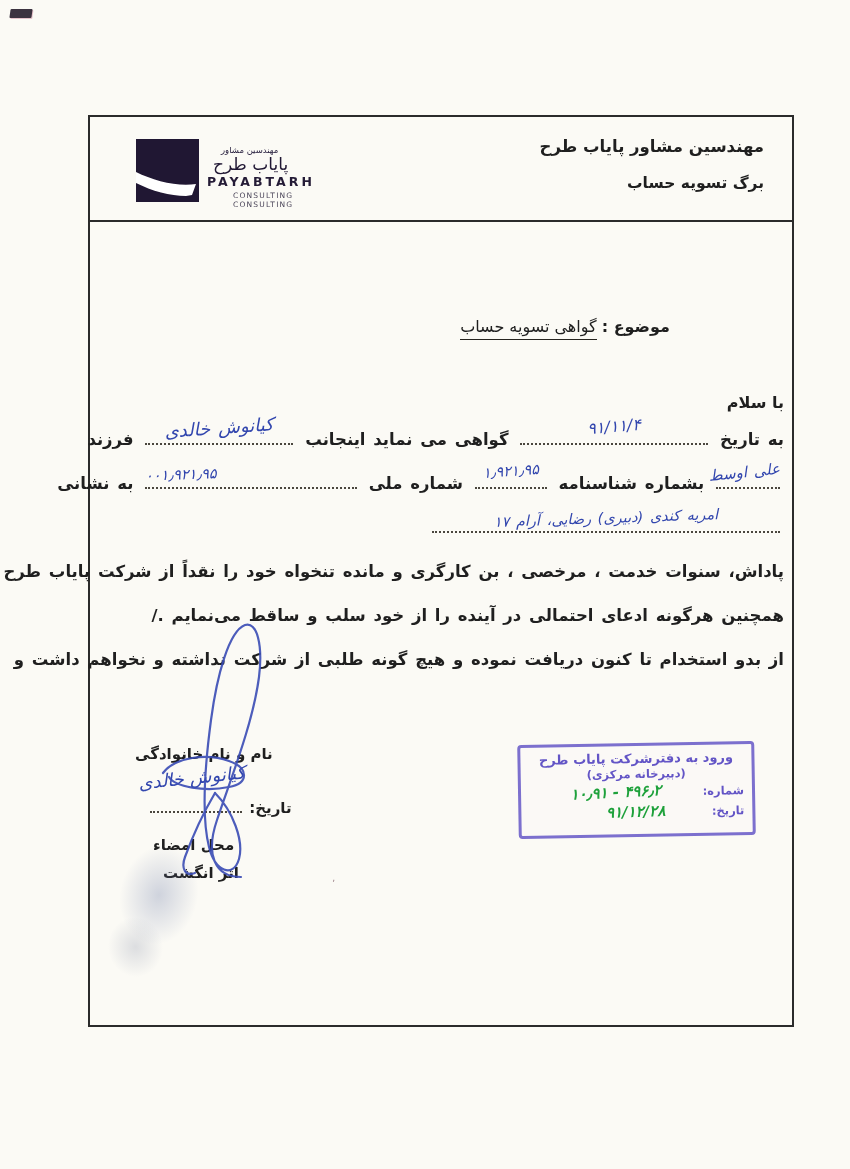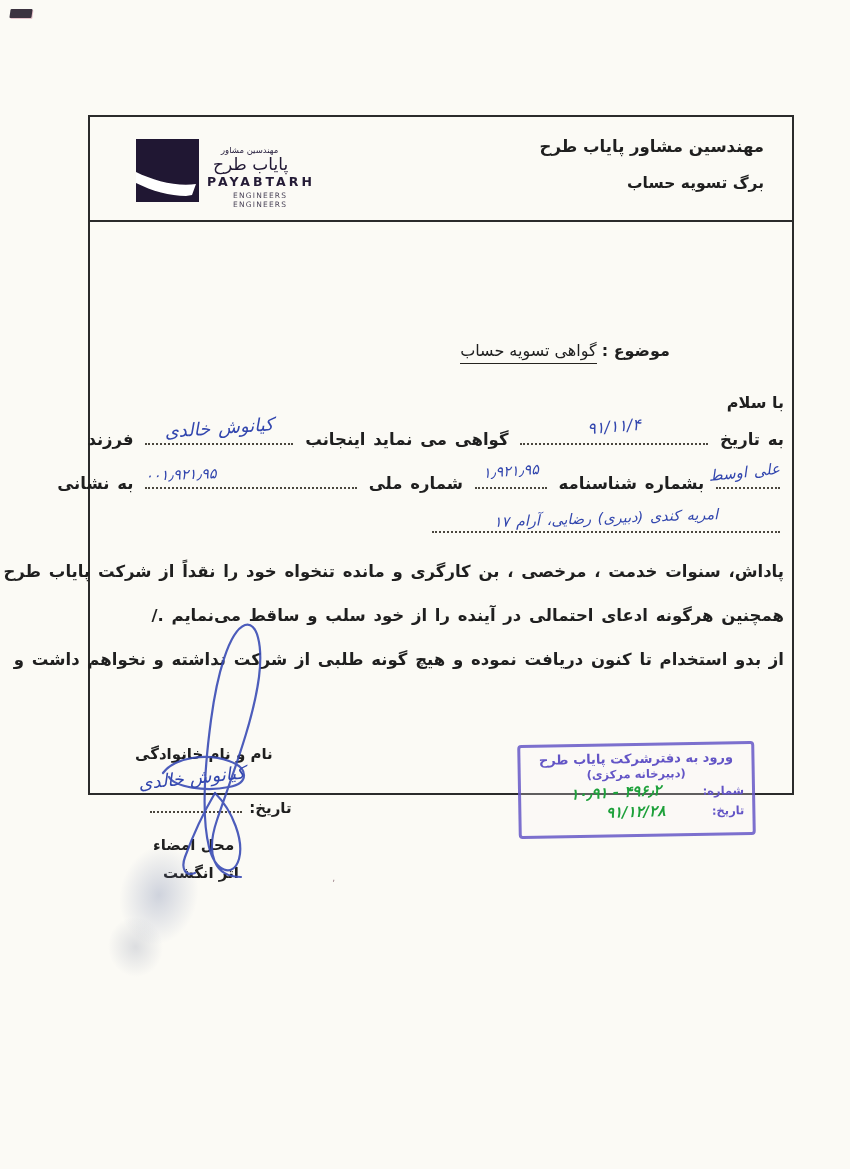--- a/index.html
+++ b/index.html
@@ -14,40 +14,40 @@
   .page { position:absolute; inset:0; }
 
   
   .corner-mark{ position:absolute; left:10px; top:9px; width:22px; height:9px;
     background:#3c3340; transform:skewX(-8deg); border-radius:1px;
     box-shadow:1px 1px 0 rgba(190,90,120,.35);}
   .dot-artifact{ position:absolute; left:332px; top:878px; width:7px; height:10px;
     color:#7a5560; font-size:10px; opacity:.7;}
 
   
-  .frame{ position:absolute; left:88px; top:115px; width:706px; height:680px;
+  .frame{ position:absolute; left:88px; top:115px; width:706px; height:912px;
     border:2px solid #2b2b2b; }
 
   
   .header{ position:relative; height:105px; border-bottom:2px solid #2b2b2b; }
   .logo{ position:absolute; left:46px; top:22px; display:flex; align-items:flex-start; }
   .logo-square{ width:63px; height:63px; background:#201733; position:relative; flex:0 0 auto; }
   .logo-square svg{ position:absolute; inset:0; }
   .logo-text{ margin-left:8px; width:132px; direction:rtl; padding-top:6px; }
   .logo-fa-small{ font-size:8.5px; color:#2a2240; text-align:left; padding-left:14px; letter-spacing:0; }
   .logo-fa-big{ font-size:17px; font-weight:normal; color:#201733; text-align:left; padding-left:6px; margin-top:-1px;}
   .logo-en{ direction:ltr; font-size:12.5px; font-weight:bold; letter-spacing:3px; color:#241b36; margin-top:0; text-align:left;}
   .logo-en-sub{ direction:ltr; font-size:7.5px; letter-spacing:1.2px; color:#4a4458; margin-top:2px; padding-left:26px; text-align:left;}
 
   .header-titles{ position:absolute; right:28px; top:20px; width:270px; direction:rtl; }
   .header-title-1{ font-size:16.5px; font-weight:bold; }
   .header-title-2{ font-size:15.5px; font-weight:bold; margin-top:18px; }
 
   
-  .subject{ position:absolute; top:224px; right:122px; direction:rtl; font-size:16px; white-space:nowrap;}
+  .subject{ position:absolute; top:200px; right:122px; direction:rtl; font-size:16px; white-space:nowrap;}
   .subject-label{ font-weight:bold; }
   .subject-value{ border-bottom:1.5px solid #26241f; padding-bottom:3px; }
 
   .salutation{ position:absolute; top:276px; right:8px; direction:rtl; font-size:16px; font-weight:bold;}
 
   
   .para{ position:absolute; top:301px; right:8px; left:8px; direction:rtl; }
   .pline{ height:44px; line-height:44px; font-size:16.5px; font-weight:bold; white-space:nowrap; word-spacing:2px;}
   .fill{ display:inline-block; position:relative; vertical-align:baseline; margin:0 4px;}
   .fill .dots{ display:block; border-bottom:2px dotted #4a463e; height:4px; }
@@ -107,21 +107,21 @@
       <div class="logo">
         <div class="logo-square">
           <svg viewBox="0 0 63 63" xmlns="http://www.w3.org/2000/svg" aria-hidden="true">
             <path d="M0,33 L0,44 C16,52 34,57 50,57 L56,56 L60,45 C42,48 18,42 0,33 Z" fill="#ffffff"></path>
           </svg>
         </div>
         <div class="logo-text">
           <div class="logo-fa-small">مهندسین مشاور</div>
           <div class="logo-fa-big">پایاب طرح</div>
           <div class="logo-en">PAYABTARH</div>
-          <div class="logo-en-sub">ENGINEERS ENGINEERS</div>
+          <div class="logo-en-sub">CONSULTING CONSULTING</div>
         </div>
       </div>
       <div class="header-titles">
         <div class="header-title-1">مهندسین مشاور پایاب طرح</div>
         <div class="header-title-2">برگ تسویه حساب</div>
       </div>
     </div>
 
     <div class="subject">
       <span class="subject-label">موضوع :</span>

